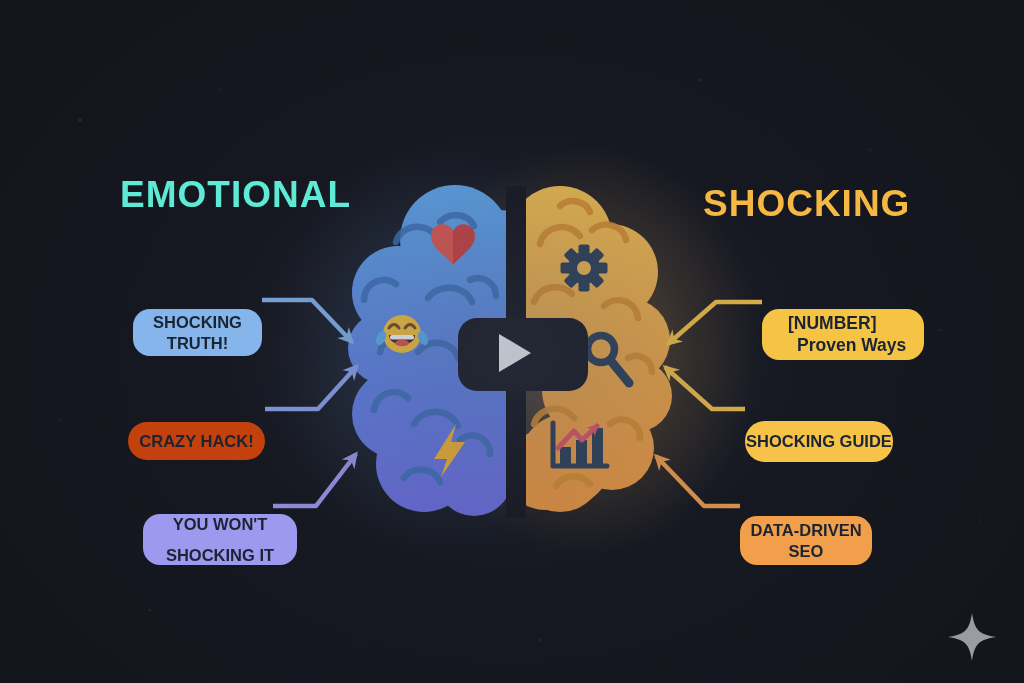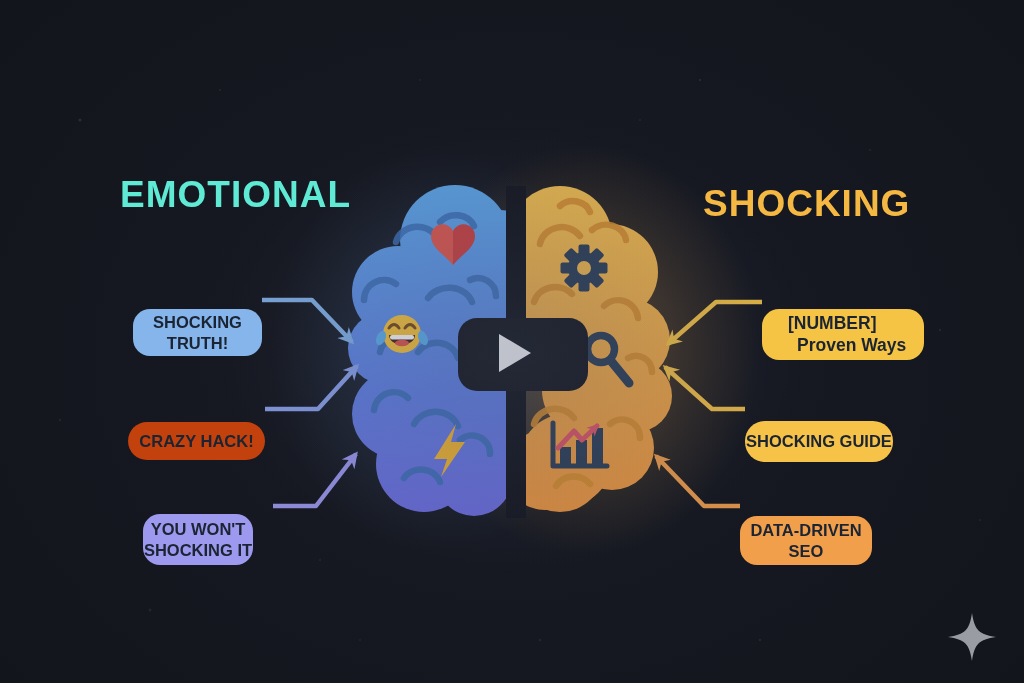--- a/index.html
+++ b/index.html
@@ -19,21 +19,21 @@
   .title-left  { left:120px; top:174px; color:#5eead4; }
   .title-right { left:703px; top:183px; color:#F5B843; }
   .callout {
     position:absolute; border-radius:17px;
     display:flex; flex-direction:column; justify-content:center; align-items:center;
     text-align:center; font-weight:bold; font-size:16.5px; line-height:1.22; color:#1B2433;margin-top:32px;
   }
   .callout .ln { display:block; white-space:nowrap; }
   .c-l1 { left:133px; top:277px; width:129px; height:47px; background:#85B5EB; }
   .c-l2 { left:128px; top:390px; width:137px; height:38px; background:#c2410c; border-radius:19px; }
-  .c-l3 { left:143px; top:482px; width:110px; height:51px; background:#9D99EF; }
+  .c-l3 { left:143px; top:482px; width:154px; height:51px; background:#9D99EF;justify-content:space-between; }
   .c-r1 { left:762px; top:277px; width:136px; height:51px; background:#F6C445;
           align-items:flex-start; text-align:left; padding-left:26px; font-size:17.5px; }
   .c-r1 .ln2 { padding-left:9px; }
   .c-r2 { left:745px; top:389px; width:148px; height:41px; background:#F6C247; border-radius:20px; }
   .c-r3 { left:740px; top:484px; width:132px; height:49px; background:#F29F4B; }
 </style>
 </head>
 <body>
 
 <div class="stage">

